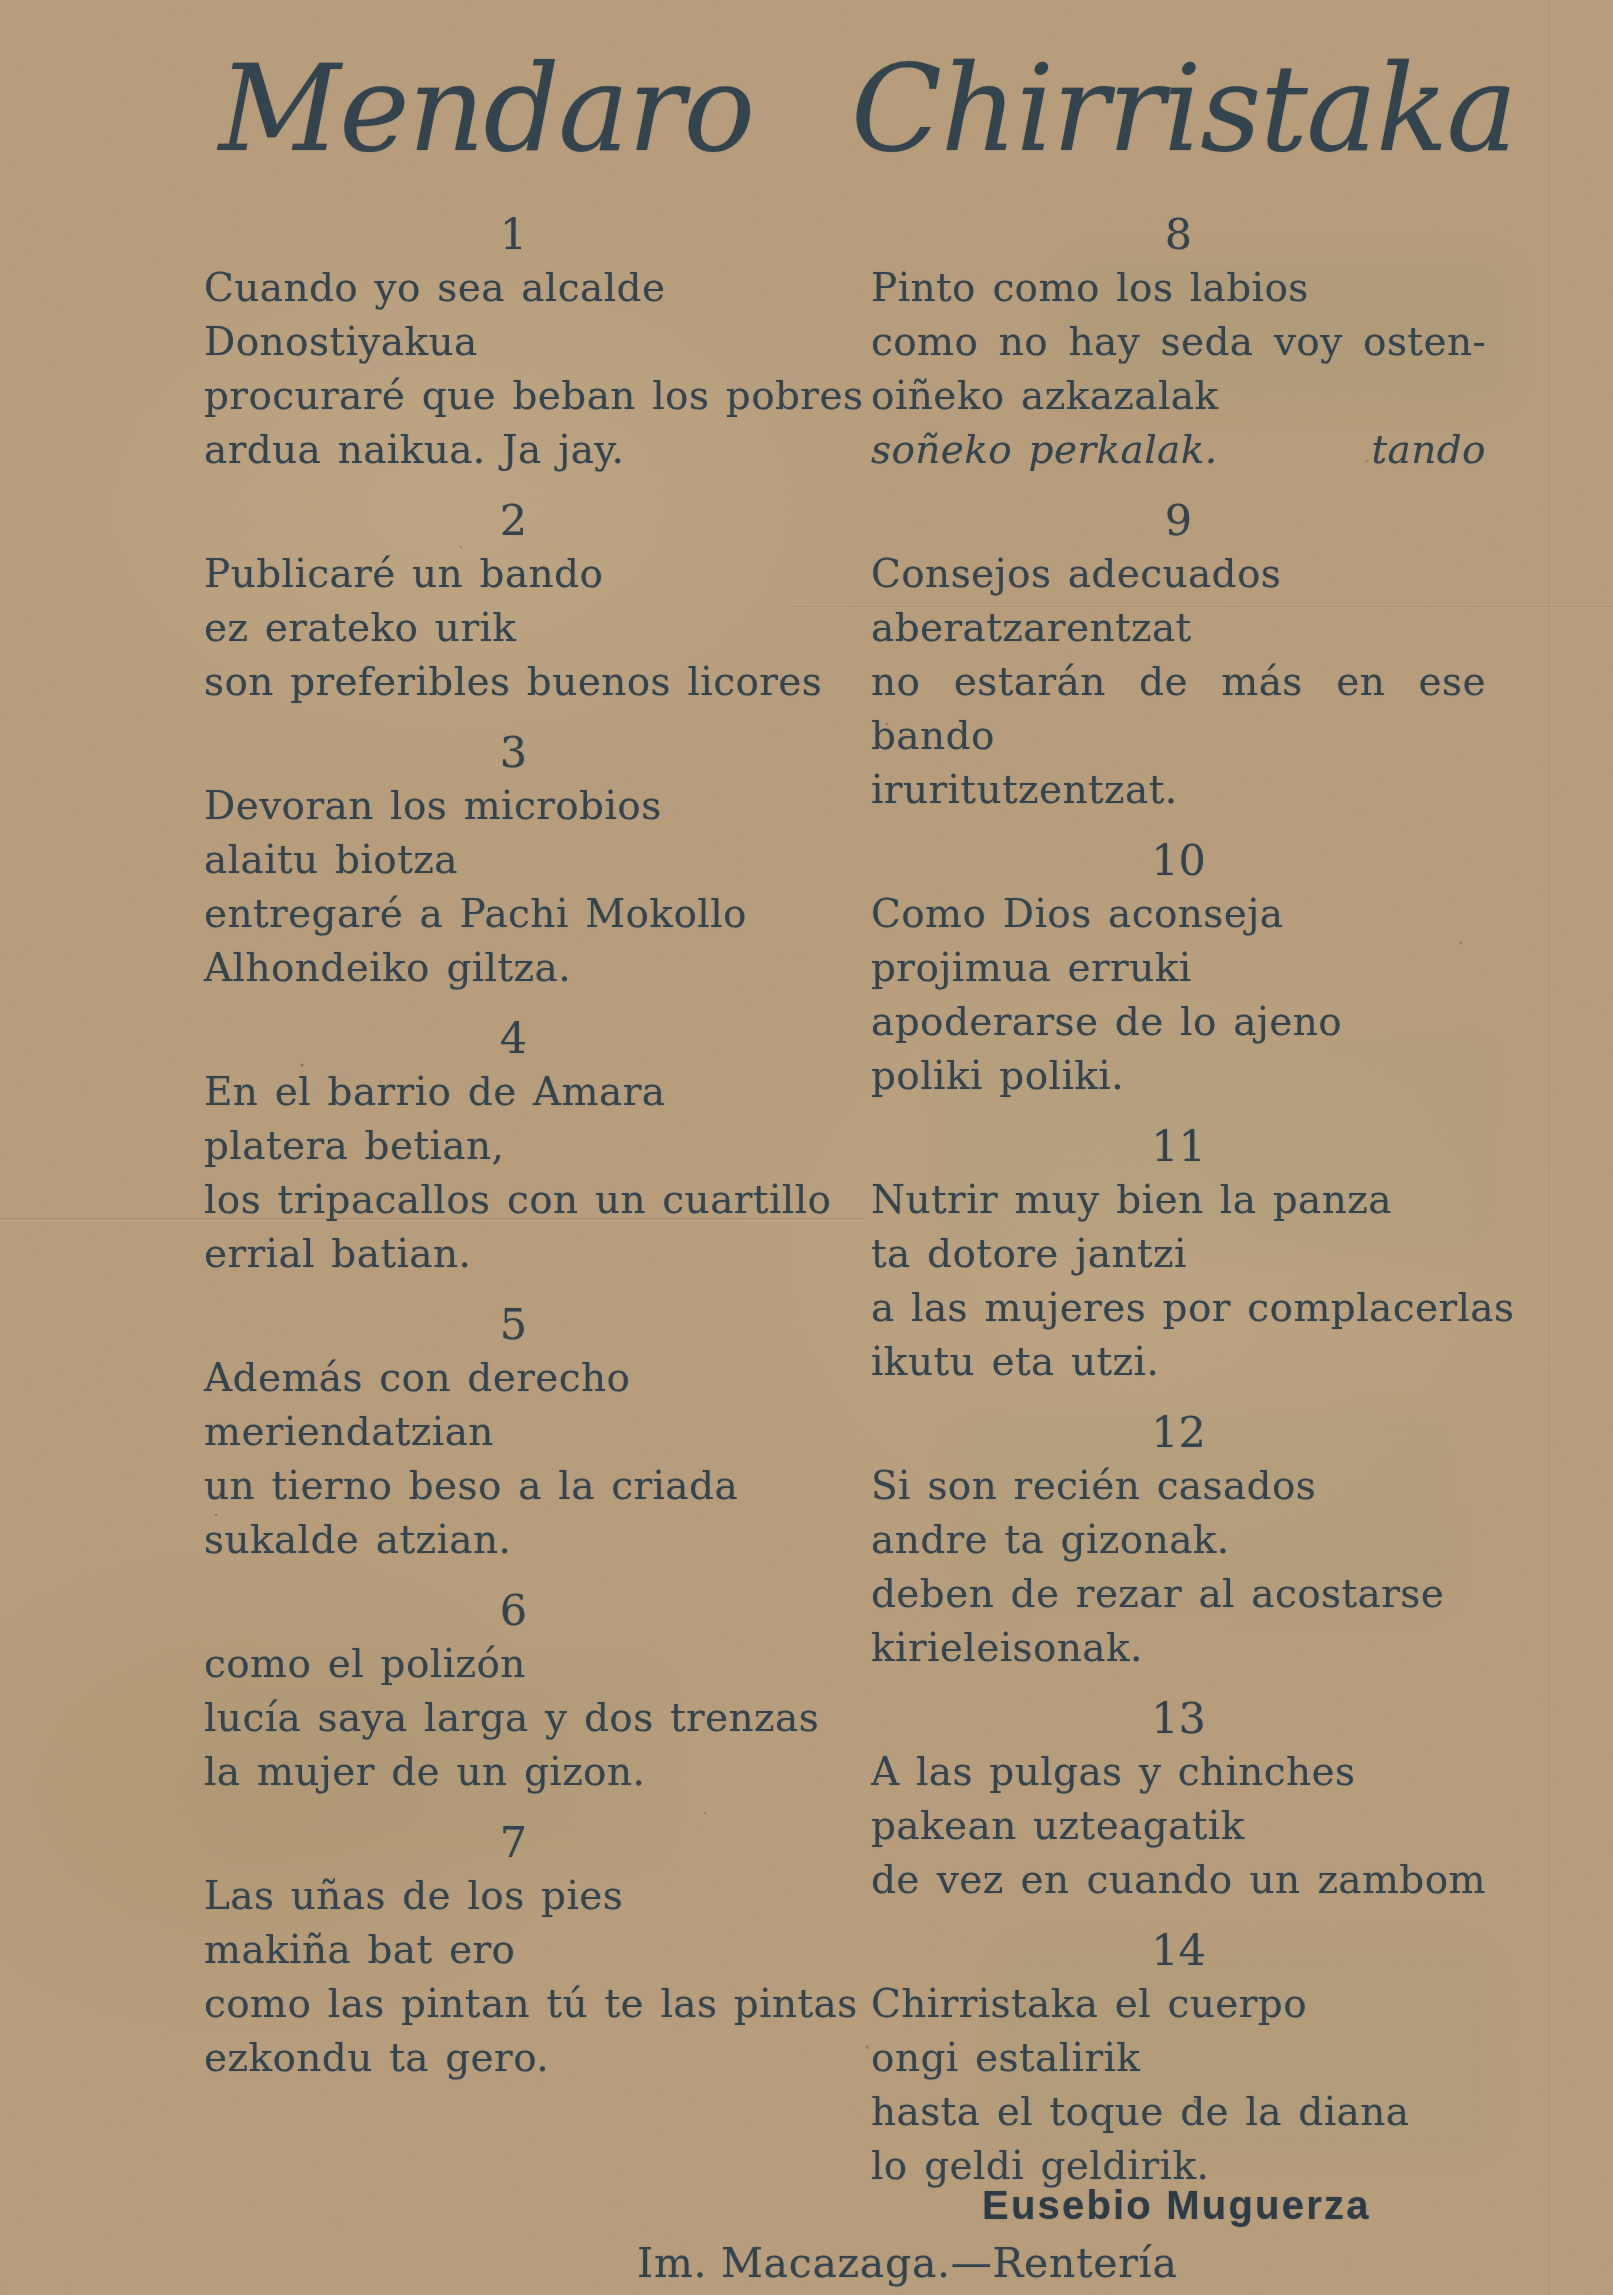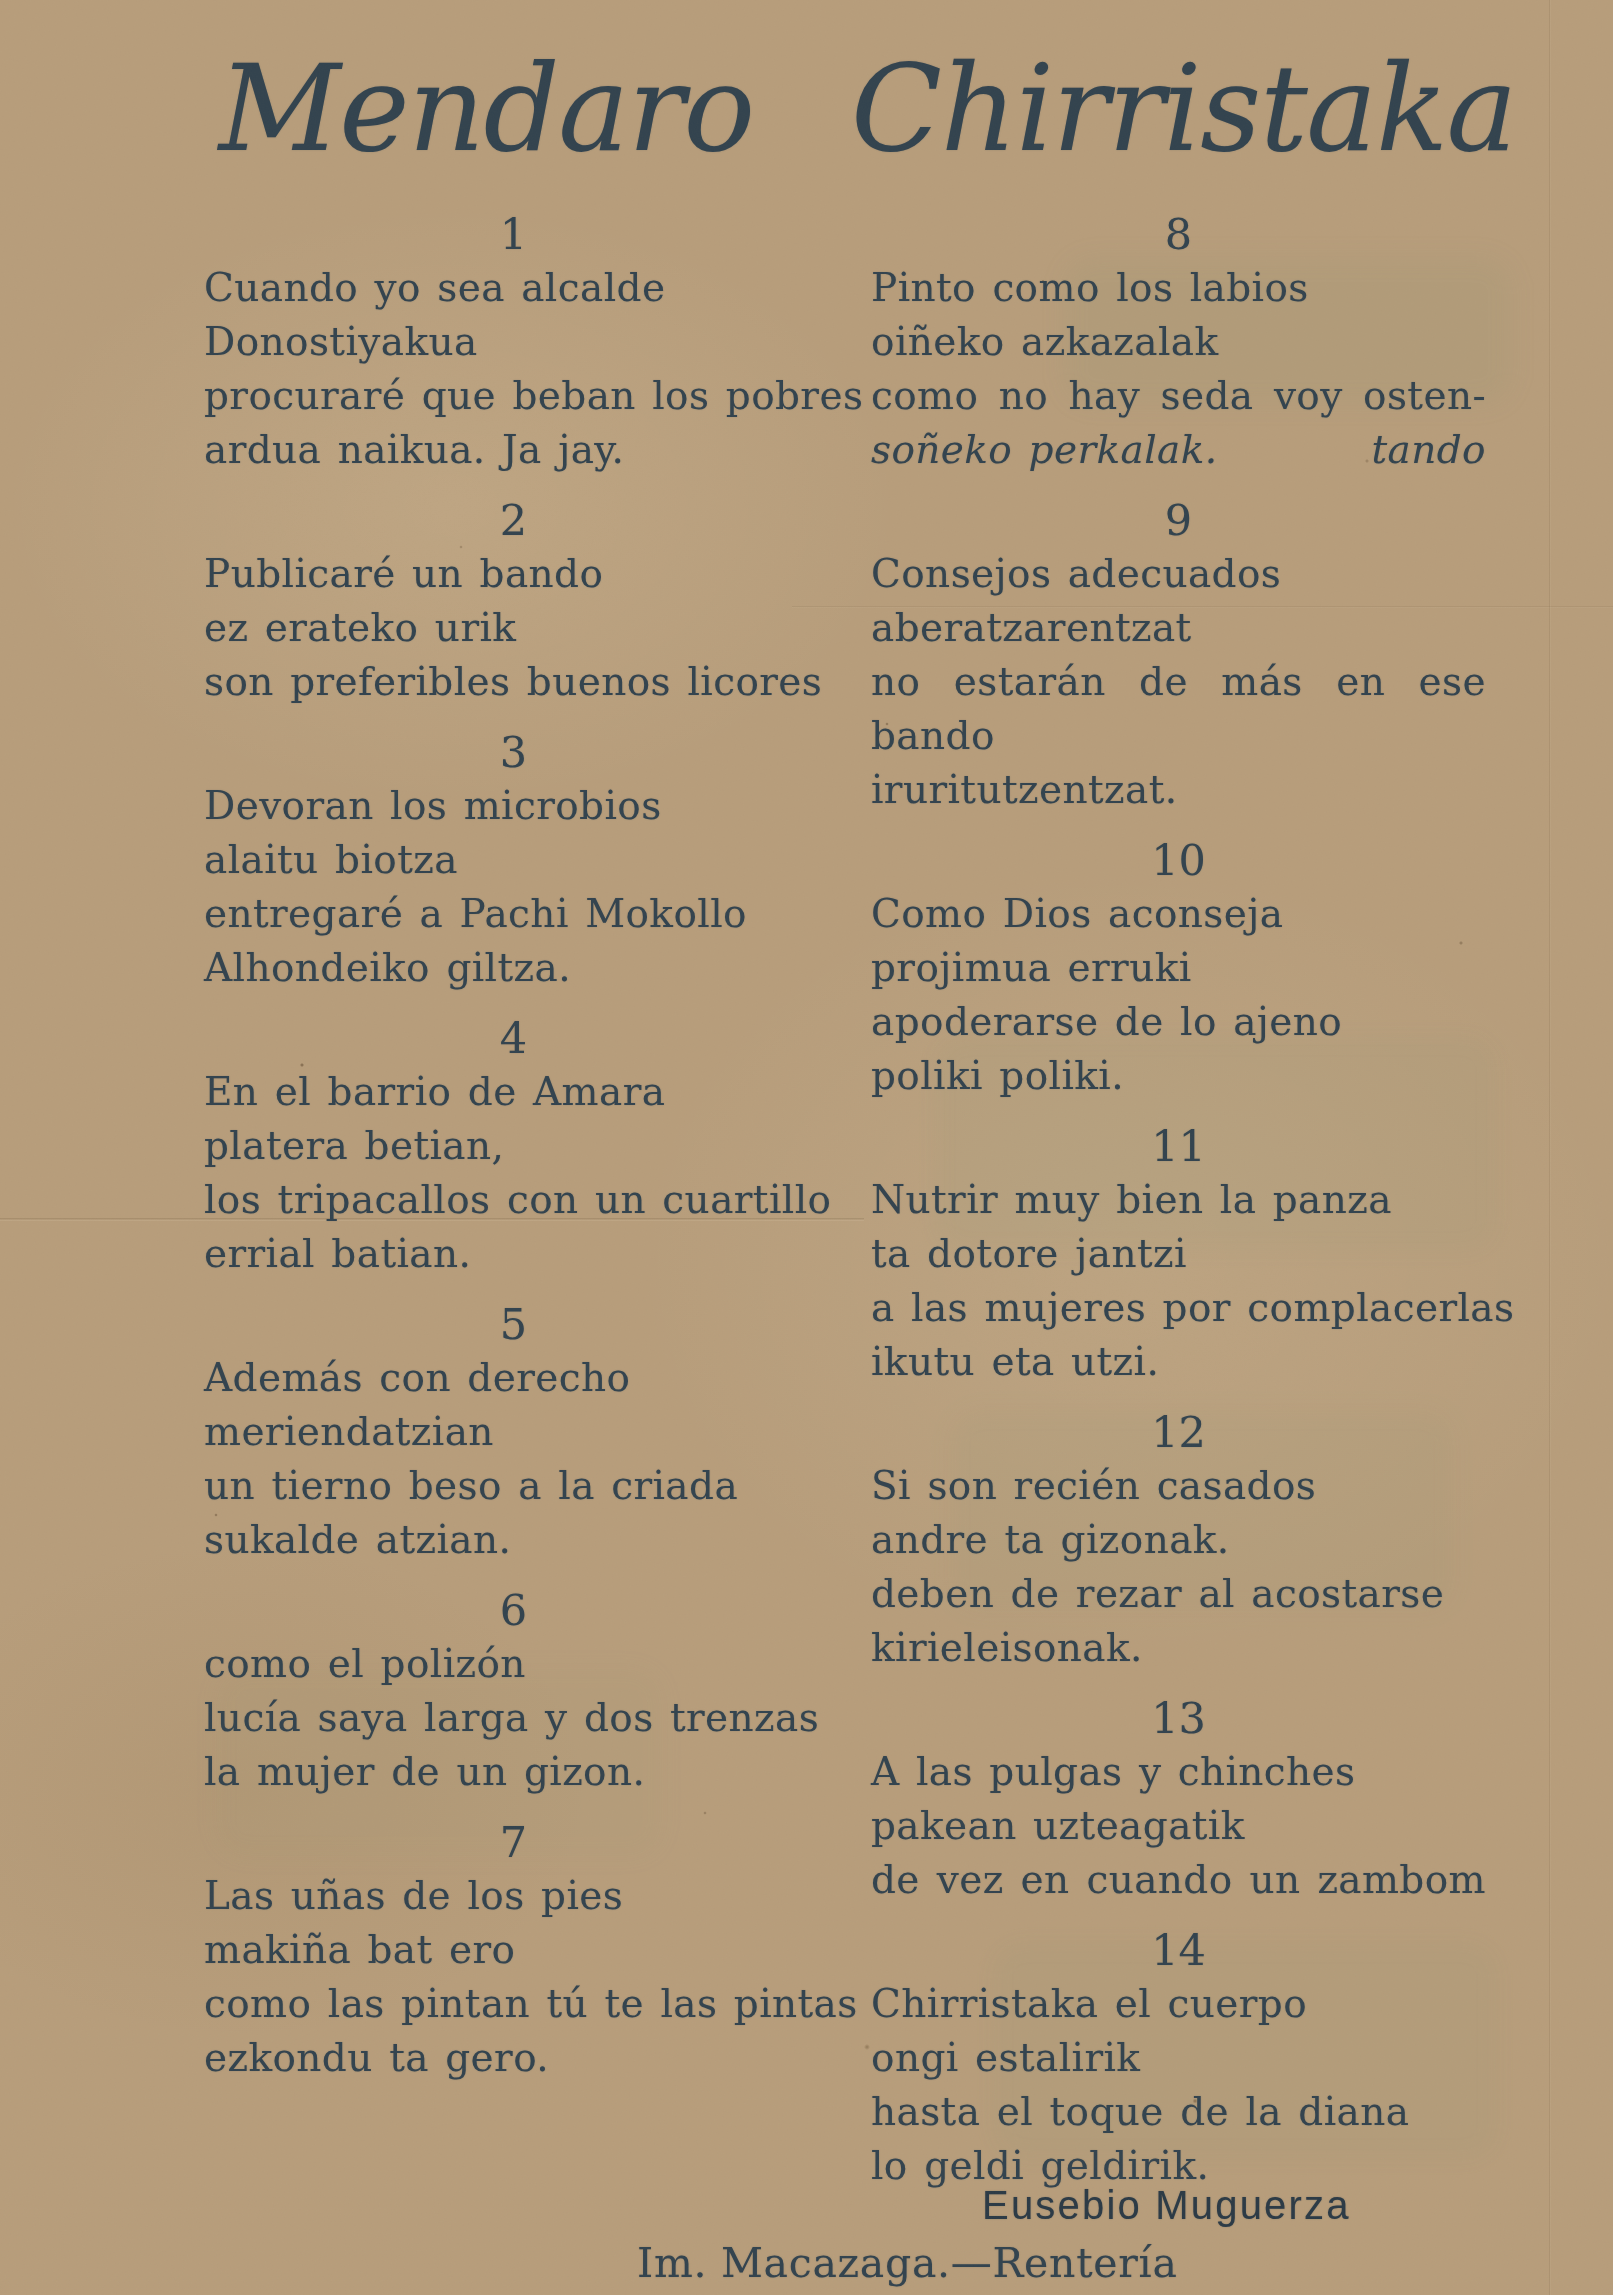--- a/index.html
+++ b/index.html
@@ -77,21 +77,21 @@
     white-space:nowrap;
     text-shadow:0 0 1.4px rgba(50,67,79,.3);
   }
   .line.justify{white-space:normal;text-align:justify;text-align-last:justify;}
   .line.split{display:flex;justify-content:space-between;white-space:nowrap;font-style:italic;}
 
   
   .author{
     position:absolute;left:982px;top:2183px;margin:0;
     font-family:"Liberation Sans","DejaVu Sans",sans-serif;
-    font-weight:400;font-size:40px;line-height:1.1;letter-spacing:2.2px;
+    font-weight:700;font-size:40px;line-height:1.1;letter-spacing:2.2px;
     color:var(--ink-heavy);
     text-shadow:0 0 1.4px rgba(43,58,70,.4);
   }
   .printer{
     position:absolute;left:625px;top:2229px;margin:12px;
     font-size:41px;line-height:1.1;letter-spacing:0.7px;
     color:var(--ink);
     text-shadow:0 0 1.4px rgba(50,67,79,.35);
   }
 </style>
@@ -158,22 +158,22 @@
         <div class="line">Las uñas de los pies</div>
         <div class="line">makiña bat ero</div>
         <div class="line">como las pintan tú te las pintas</div>
         <div class="line">ezkondu ta gero.</div>
       </div>
     </div>
     <div class="column right">
       <div class="verse">
         <div class="vnum">8</div>
         <div class="line">Pinto como los labios</div>
+        <div class="line justify">como no hay seda voy osten-</div>
         <div class="line">oiñeko azkazalak</div>
-        <div class="line justify">como no hay seda voy osten-</div>
         <div class="line split">
           <span>soñeko perkalak.</span>
           <span>tando</span>
         </div>
       </div>
       <div class="verse">
         <div class="vnum">9</div>
         <div class="line">Consejos adecuados</div>
         <div class="line">aberatzarentzat</div>
         <div class="line justify">no estarán de más en ese bando</div>

